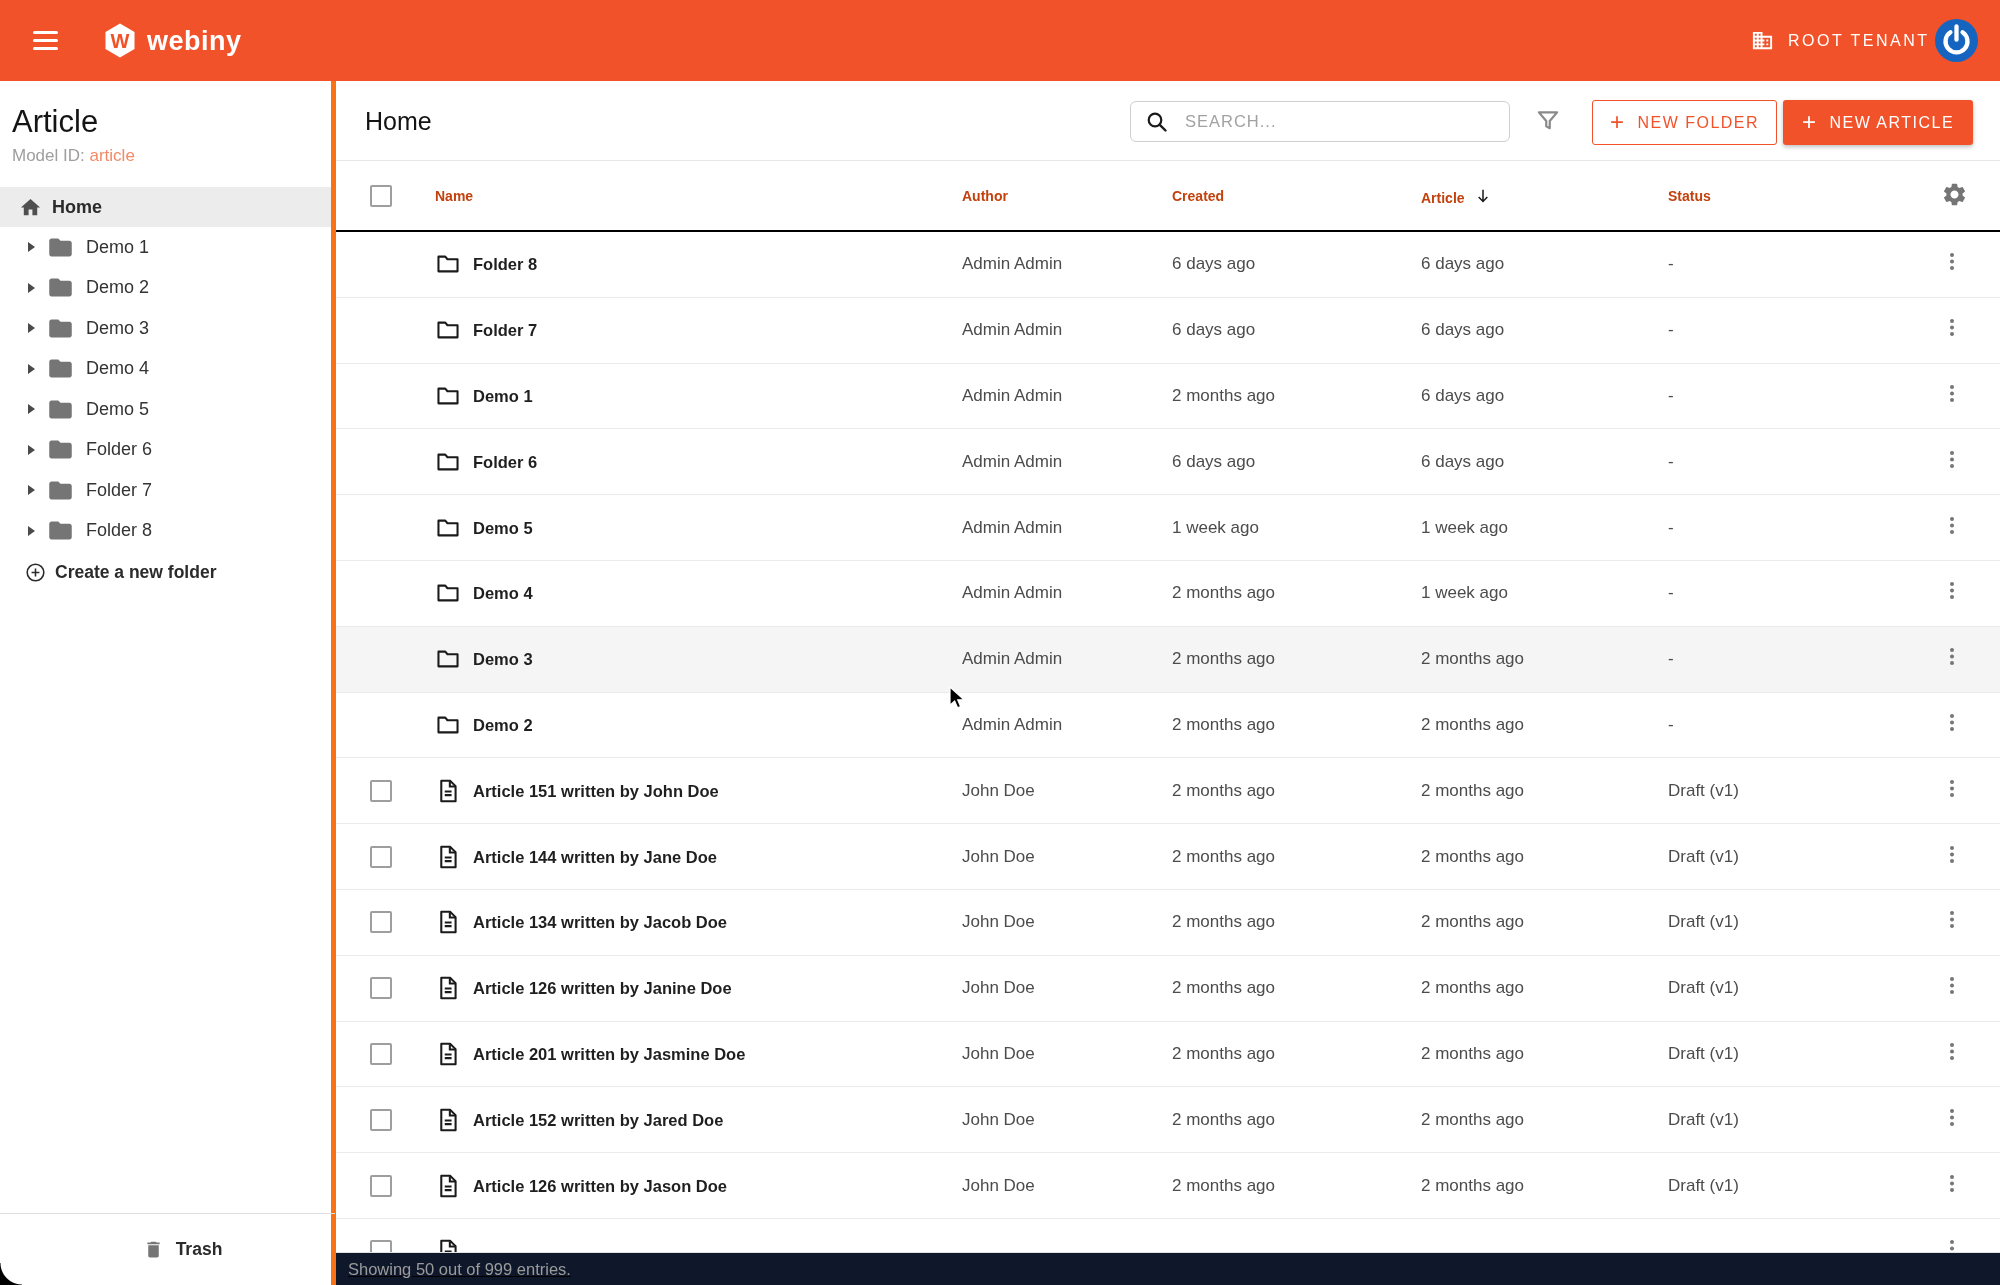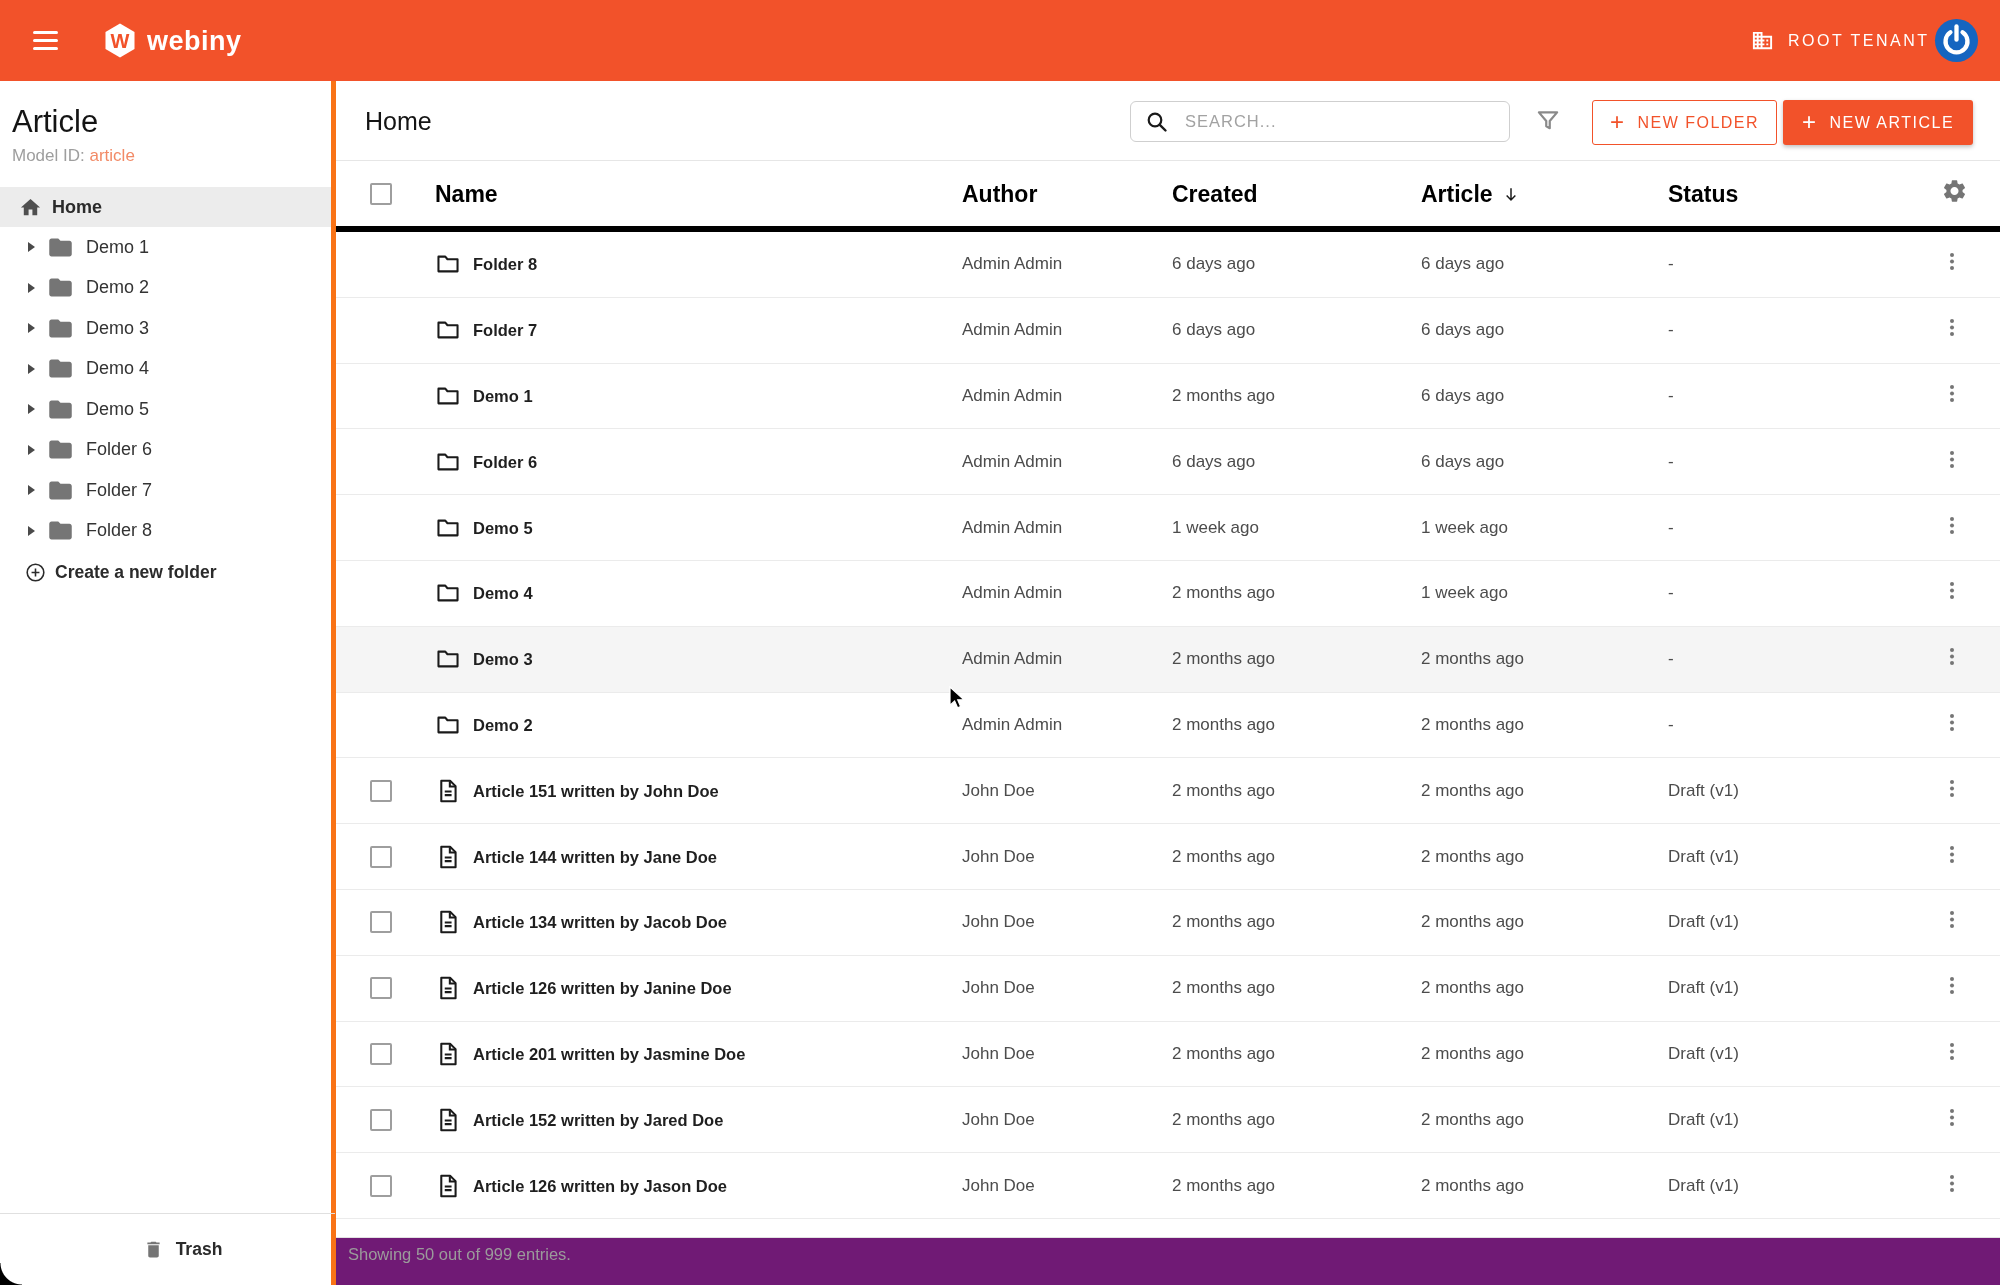--- a/index.html
+++ b/index.html
@@ -44,41 +44,41 @@
 .searchbox svg { margin-left:14px; }
 .searchbox input { border:0; outline:0; margin-left:16px; font-family:"Liberation Sans",sans-serif; font-size:16.5px; letter-spacing:1px; color:#555; width:280px; }
 .searchbox input::placeholder { color:#a2a2a2; }
 .funnel { position:absolute; left:1198px; top:26px; cursor:pointer; }
 .btn { position:absolute; top:19px; height:45px; border-radius:3px; font-size:16px; letter-spacing:1.5px; display:flex; align-items:center; justify-content:center; cursor:pointer; font-family:"Liberation Sans",sans-serif; }
 .btn .plus { font-size:24px; font-weight:normal; margin-right:12px; margin-top:-2px; }
 .btn-outline { left:1256px; width:185px; background:#fff; border:1px solid #f2522a; color:#f2522a; }
 .btn-solid { left:1447px; width:190px; background:#f2522a; border:0; color:#fff; box-shadow:0 2px 4px rgba(0,0,0,0.25); }
 
 
-.thead { position:relative; height:71px; border-bottom:6px solid #000000; font-weight:bold; font-size:23px; color:#000000; }
+.thead { position:relative; height:71px; border-bottom:2px solid #000000; font-weight:bold; font-size:14px; color:#c2410c; }
 .thead .cell, .row .cell { position:absolute; top:50%; transform:translateY(-50%); white-space:nowrap; }
 .c-check { left:34px; }
 .c-name-h { left:99px; }
 .c-icon { left:99px; }
 .c-name { left:137px; font-weight:bold; font-size:16.5px; color:#1f1f1f; }
 .c-author { left:590px;margin-left:36px; }
 .c-created { left:836px; }
 .c-modified { left:1085px; }
 .c-status { left:1332px; }
 .c-gear { left:1605px; cursor:pointer; }
 .c-kebab { left:1604px; cursor:pointer; }
 .checkbox { width:22px; height:22px; border:2px solid #9e9e9e; border-radius:2px; background:#fff; cursor:pointer; }
 .sort-arrow { margin-left:8px; vertical-align:-3px; }
 .rows {}
 .row { position:relative; height:65.8px; border-bottom:1px solid #ebebeb; font-size:17px; color:#4c4c4c; }
 .row.hover { background:#f5f5f5; }
 .row .c-icon svg { display:block; }
 
 
-.list-footer { position:absolute; left:0; right:0; bottom:0; height:48px; background:#701a75; border-top:1px solid #e2e2e2; }
+.list-footer { position:absolute; left:0; right:0; bottom:0; height:33px; background:#0f172a; border-top:1px solid #e2e2e2;text-decoration:underline; }
 .list-footer span { display:block; margin:7px 0 0 12px; font-size:16.5px; color:#9b9b9b; }
 
 
 .corner { position:absolute; left:0; bottom:0; width:22px; height:22px; background:radial-gradient(circle 22px at 22px 0px, rgba(0,0,0,0) 0 21px, #000 22px); z-index:60; }
 .cursor { position:absolute; left:949px; top:686px; z-index:70; }
 </style>
 </head>
 <body>
 
 <div class="topbar">

